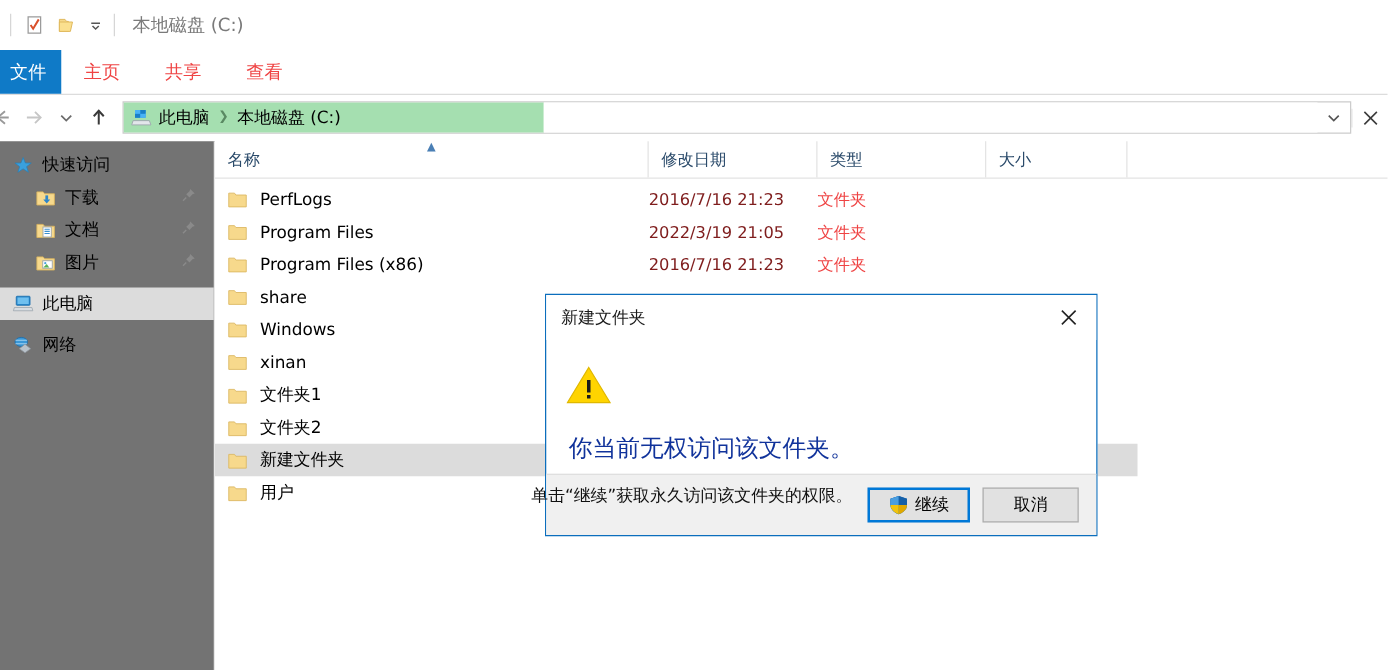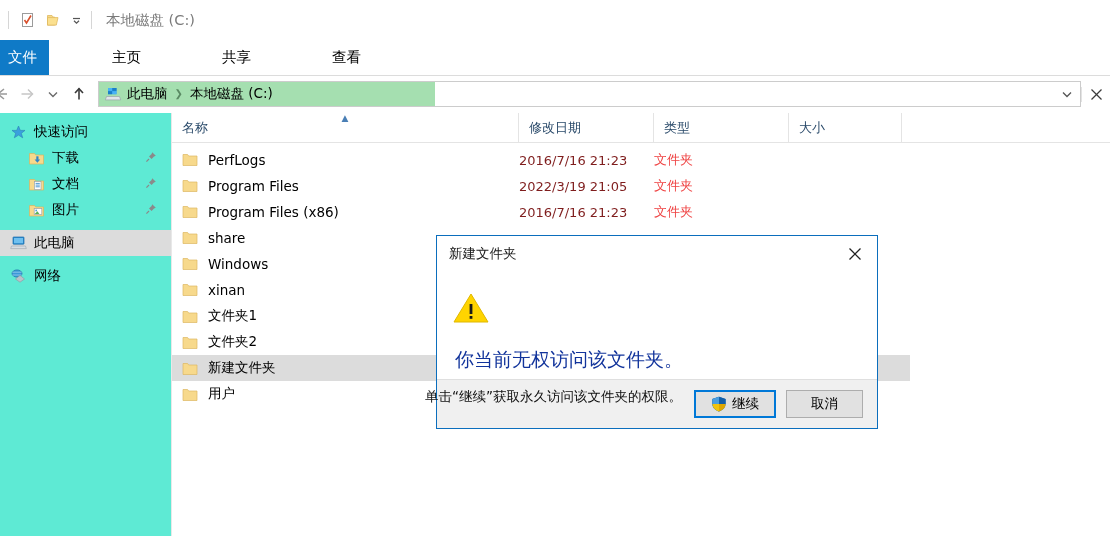--- a/index.html
+++ b/index.html
@@ -59,28 +59,27 @@
 
   
   .ribbon {
     position: absolute;
     left: 0; top: 40px;
     width: 1110px; height: 35px;
     background: #ffffff;
     display: flex;
     align-items: center;
     border-bottom: 1px solid #dcdcdc;
-    gap: 45px;
   }
   .tab {
     display: flex;
     align-items: center;
     justify-content: center;
     font-size: 14.5px;
-    color: #000000;
+    color: #ef4444;
     padding: 0 18px;
     height: 35px;
     box-sizing: border-box;
     font-family: "DejaVu Sans", "Liberation Sans", sans-serif;
   }
   .tab.file {
     background: #0f7ac7;
     color: #ffffff;
     min-width: 44px;
     padding: 0 12px;
@@ -149,21 +148,21 @@
     display: flex; align-items: center; justify-content: center;
     color: #333;
     border-left: 1px solid #e3e3e3;
   }
 
   
   .sidebar {
     position: absolute;
     left: 0; top: 113px;
     width: 172px; height: 423px;
-    background: #5eead4;
+    background: #737373;
     border-right: 1px solid #e8e8e8;
     padding-top: 6px;
     box-sizing: border-box;
   }
   .side-item {
     height: 26px;
     display: flex;
     align-items: center;
     padding-left: 10px;
     padding-right: 8px;

